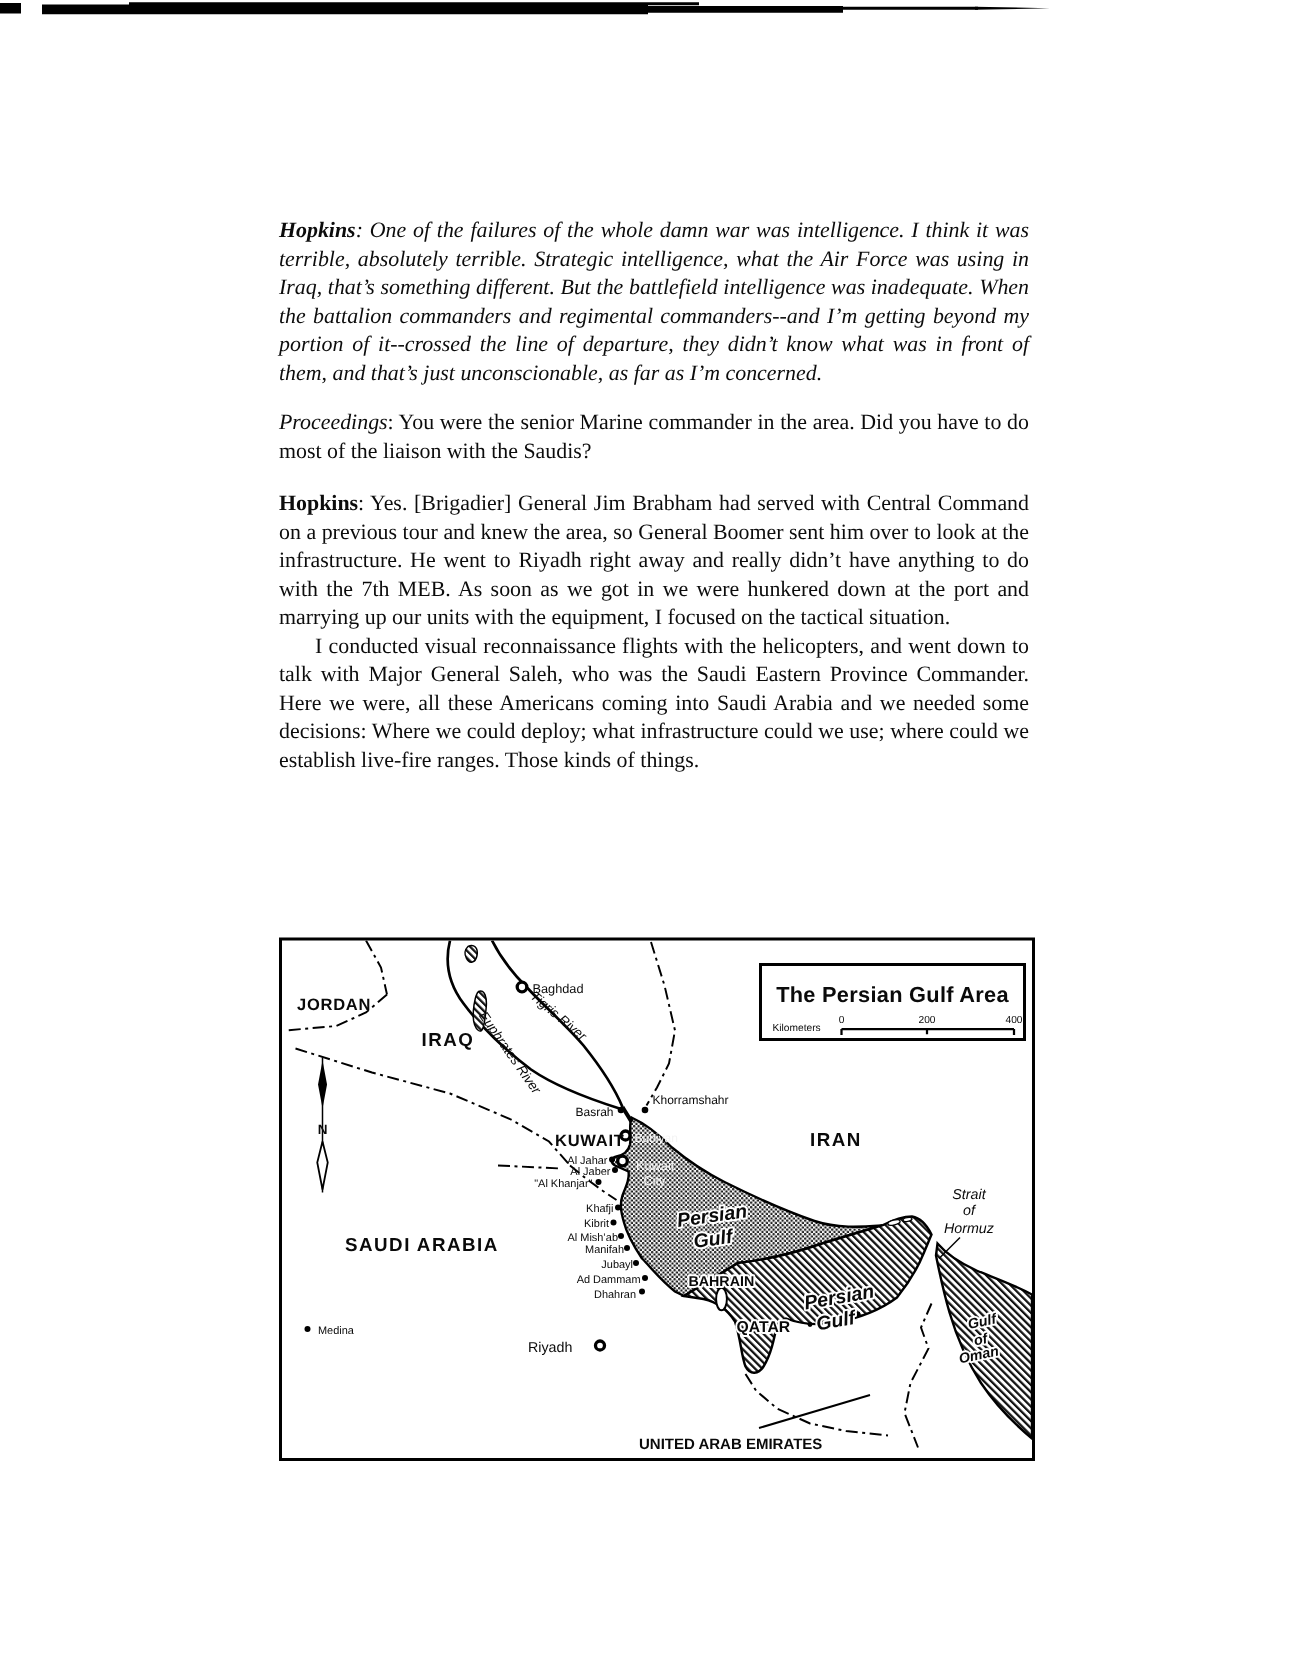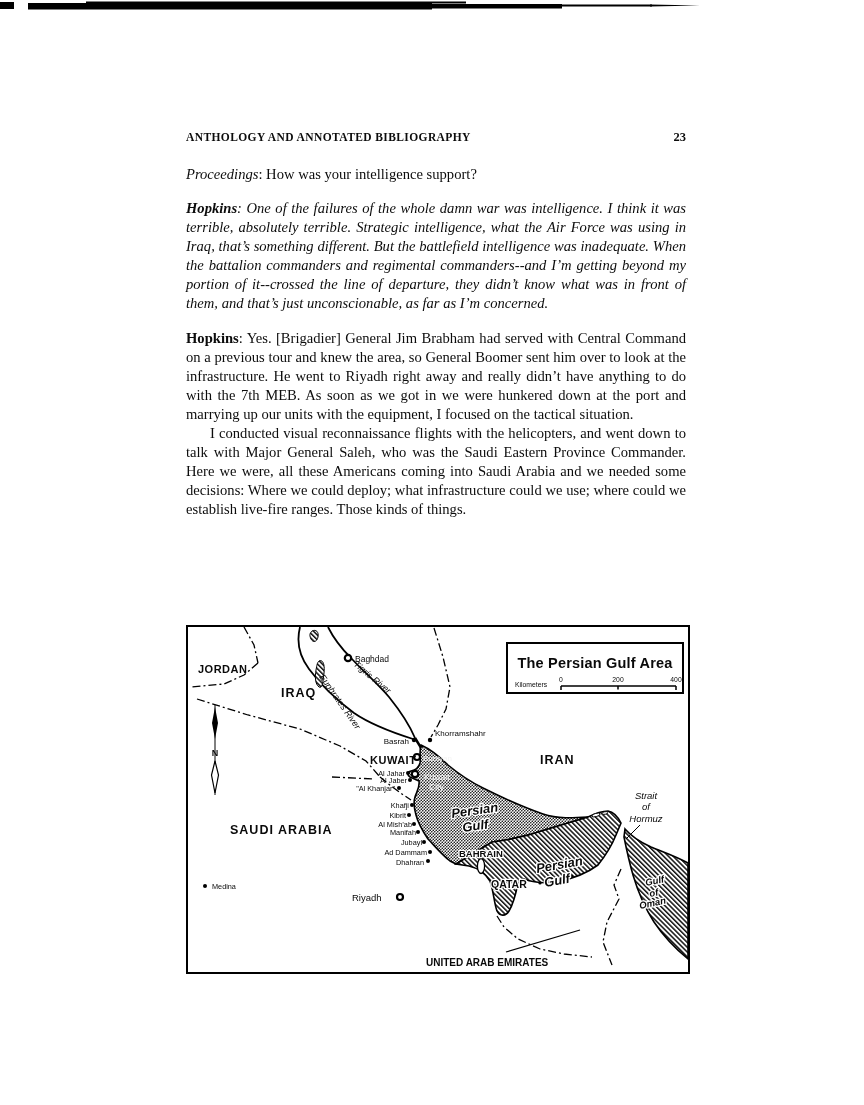--- a/index.html
+++ b/index.html
@@ -47,29 +47,25 @@
 <svg class="artifact" width="864" height="18" viewBox="0 0 864 18">
   <rect x="0" y="2" width="14" height="7" fill="#000"></rect>
   <rect x="28" y="3" width="404" height="6.5" fill="#000"></rect>
   <rect x="86" y="1.5" width="380" height="2" fill="#000"></rect>
   <rect x="430" y="4" width="132" height="4.5" fill="#000"></rect>
   <rect x="560" y="4.5" width="92" height="2" fill="#000"></rect>
   <polygon points="650,4.5 700,5.5 650,6.5" fill="#000"></polygon>
 </svg>
 
 <div class="page-col">
-  <div class="hdr">
-    <span>ANTHOLOGY AND ANNOTATED BIBLIOGRAPHY</span>
-    <span class="pg">23</span>
-  </div>
-
-  <p class="body" id="p1"><span class="sp-i">Proceedings</span><span>: How was your intelligence support?</span></p>
+
 
   <p class="body" id="p2"><span class="sp-b">Hopkins</span><span>: One of the failures of the whole damn war was intelligence. I think it was terrible, absolutely terrible.  Strategic intelligence, what the Air Force was using in Iraq, that’s something different.  But the battlefield intelligence was inadequate.  When the battalion commanders and regimental commanders--and I’m getting beyond my portion of it--crossed the line of departure, they didn’t know what was in front of them, and that’s just unconscionable, as far as I’m concerned.</span></p>
 
+  <p class="body" id="p3"><span class="sp-i">Proceedings</span><span>: You were the senior Marine commander in the area.  Did you have to do most of the liaison with the Saudis?</span></p>
 
   <p class="body" id="p4"><span class="sp-b">Hopkins</span><span>: Yes.  [Brigadier] General Jim Brabham had served with Central Command on a previous tour and knew the area, so General Boomer sent him over to look at the infrastructure.  He went to Riyadh right away and really didn’t have anything to do with the 7th MEB.  As soon as we got in we were hunkered down at the port and marrying up our units with the equipment, I focused on the tactical situation.</span></p>
 
   <p class="body" id="p5"><span>I conducted visual reconnaissance flights with the helicopters, and went down to talk with Major General Saleh, who was the Saudi Eastern Province Commander.  Here we were, all these Americans coming into Saudi Arabia and we needed some decisions: Where we could deploy; what infrastructure could we use; where could we establish live-fire ranges.  Those kinds of things.</span></p>
 </div>
 
 <div class="map-frame">
 <svg width="500" height="345" viewBox="0 0 500 345">
   <defs>
     <pattern id="stip" width="3" height="3" patternUnits="userSpaceOnUse">

